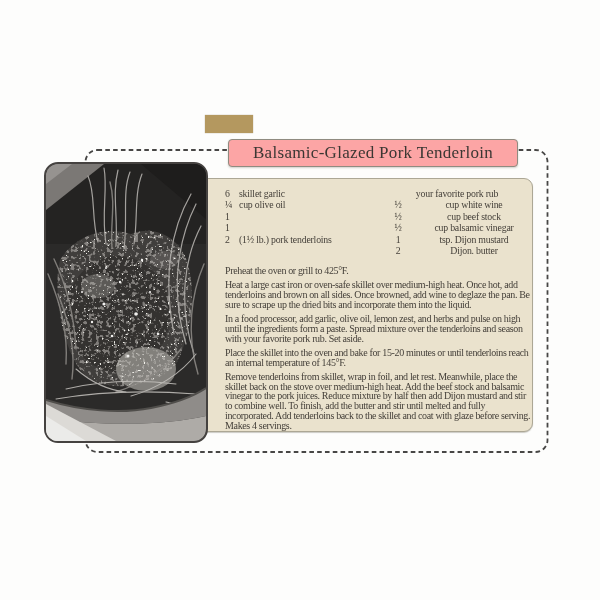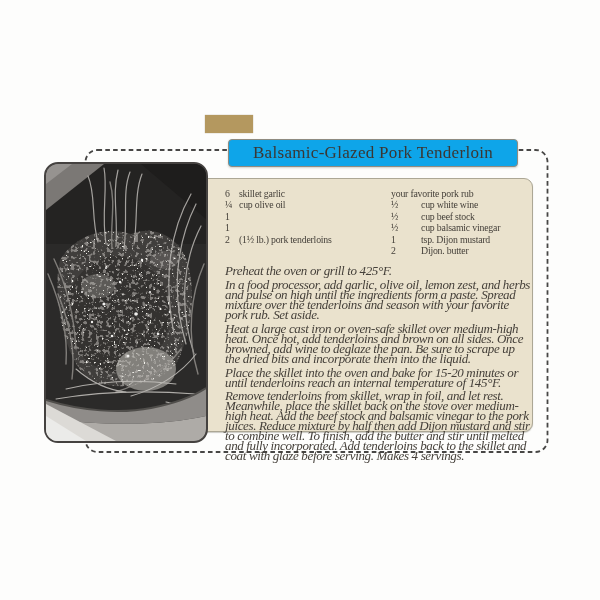--- a/index.html
+++ b/index.html
@@ -7,45 +7,45 @@
     position:relative;width:600px;height:600px;background:#fdfdfc;overflow:hidden;
     font-family:"Liberation Serif", serif;
   }
   .tape{
     position:absolute;left:205px;top:115px;width:48px;height:18px;
     background:#b4985f;box-shadow:0 0 1px rgba(120,100,60,.6);z-index:5;
   }
   .frame-svg{position:absolute;left:84px;top:148px;z-index:1;}
   .title-bar{
     position:absolute;left:228px;top:139px;width:288px;height:26px;
-    background:#0ea5e9;border:1px solid #8f8b80;border-radius:4px;
+    background:#fca5a5;border:1px solid #8f8b80;border-radius:4px;
     display:flex;align-items:center;justify-content:center;z-index:4;
     box-shadow:0 1px 2px rgba(80,75,60,.25);
   }
   .title-text{font-size:17px;color:#3b3733;letter-spacing:.3px;white-space:nowrap;}
   .photo{
     position:absolute;left:44px;top:162px;width:160px;height:277px;
     border:2px solid #454240;border-radius:14px;overflow:hidden;background:#2b2a29;z-index:3;
   }
   .card{
     position:absolute;left:192px;top:178px;width:341px;height:254px;
     background:#eae2cd;border:1px solid #aca795;border-radius:9px;z-index:2;
     box-shadow:0 1px 1px rgba(90,85,70,.3);box-sizing:border-box;
   }
   .card-inner{padding:9px 5px 0 32px;color:#45403a;}
   .ing-cols{display:flex;}
   .ing-left{width:166px;flex:none;}
-  .ing-right{flex:1;min-width:0;}
+  .ing-right{flex:1;min-width:0;text-align:center;}
   .ing-row{display:flex;font-size:9.8px;line-height:11.4px;letter-spacing:-.2px;}
   .qty{flex:none;width:14px;}
   .ing-left .iname{width:140px;}
   .ing-right .iname{width:118px;margin-left:16px;}
   .iname-full{width:132px;}
   .instr-block{margin-top:10px;width:306px;}
-  .instr{margin:0 0 4px 0;font-size:13px;line-height:9.9px;letter-spacing:-.35px;font-style:italic;}
+  .instr{margin:0 0 4px 0;font-size:10px;line-height:9.9px;letter-spacing:-.35px;}
 </style>
 </head>
 <body>
 
 <div class="canvas">
 
   <div class="tape"></div>
 
   <svg class="frame-svg" width="466" height="307" aria-hidden="true">
     <rect x="1.5" y="2" width="462" height="302" rx="12" fill="none" stroke="#474645" stroke-width="1.8" stroke-dasharray="4.6 3.2"></rect>
@@ -173,22 +173,22 @@
             <span class="iname">tsp. Dijon mustard</span>
           </div>
           <div class="ing-row">
             <span class="qty">2</span>
             <span class="iname">Dijon. butter</span>
           </div>
         </div>
       </div>
       <div class="instr-block">
         <p class="instr">Preheat the oven or grill to 425°F.</p>
+        <p class="instr">Heat a large cast iron or oven-safe skillet over medium-high heat. Once hot, add tenderloins and brown on all sides. Once browned, add wine to deglaze the pan. Be sure to scrape up the dried bits and incorporate them into the liquid.</p>
         <p class="instr">In a food processor, add garlic, olive oil, lemon zest, and herbs and pulse on high until the ingredients form a paste. Spread mixture over the tenderloins and season with your favorite pork rub. Set aside.</p>
-        <p class="instr">Heat a large cast iron or oven-safe skillet over medium-high heat. Once hot, add tenderloins and brown on all sides. Once browned, add wine to deglaze the pan. Be sure to scrape up the dried bits and incorporate them into the liquid.</p>
         <p class="instr">Place the skillet into the oven and bake for 15-20 minutes or until tenderloins reach an internal temperature of 145°F.</p>
         <p class="instr">Remove tenderloins from skillet, wrap in foil, and let rest. Meanwhile, place the skillet back on the stove over medium-high heat. Add the beef stock and balsamic vinegar to the pork juices. Reduce mixture by half then add Dijon mustard and stir to combine well. To finish, add the butter and stir until melted and fully incorporated. Add tenderloins back to the skillet and coat with glaze before serving. Makes 4 servings.</p>
       </div>
     </div>
   </div>
 
   <div class="title-bar">
     <span class="title-text">Balsamic-Glazed Pork Tenderloin</span>
   </div>
 

